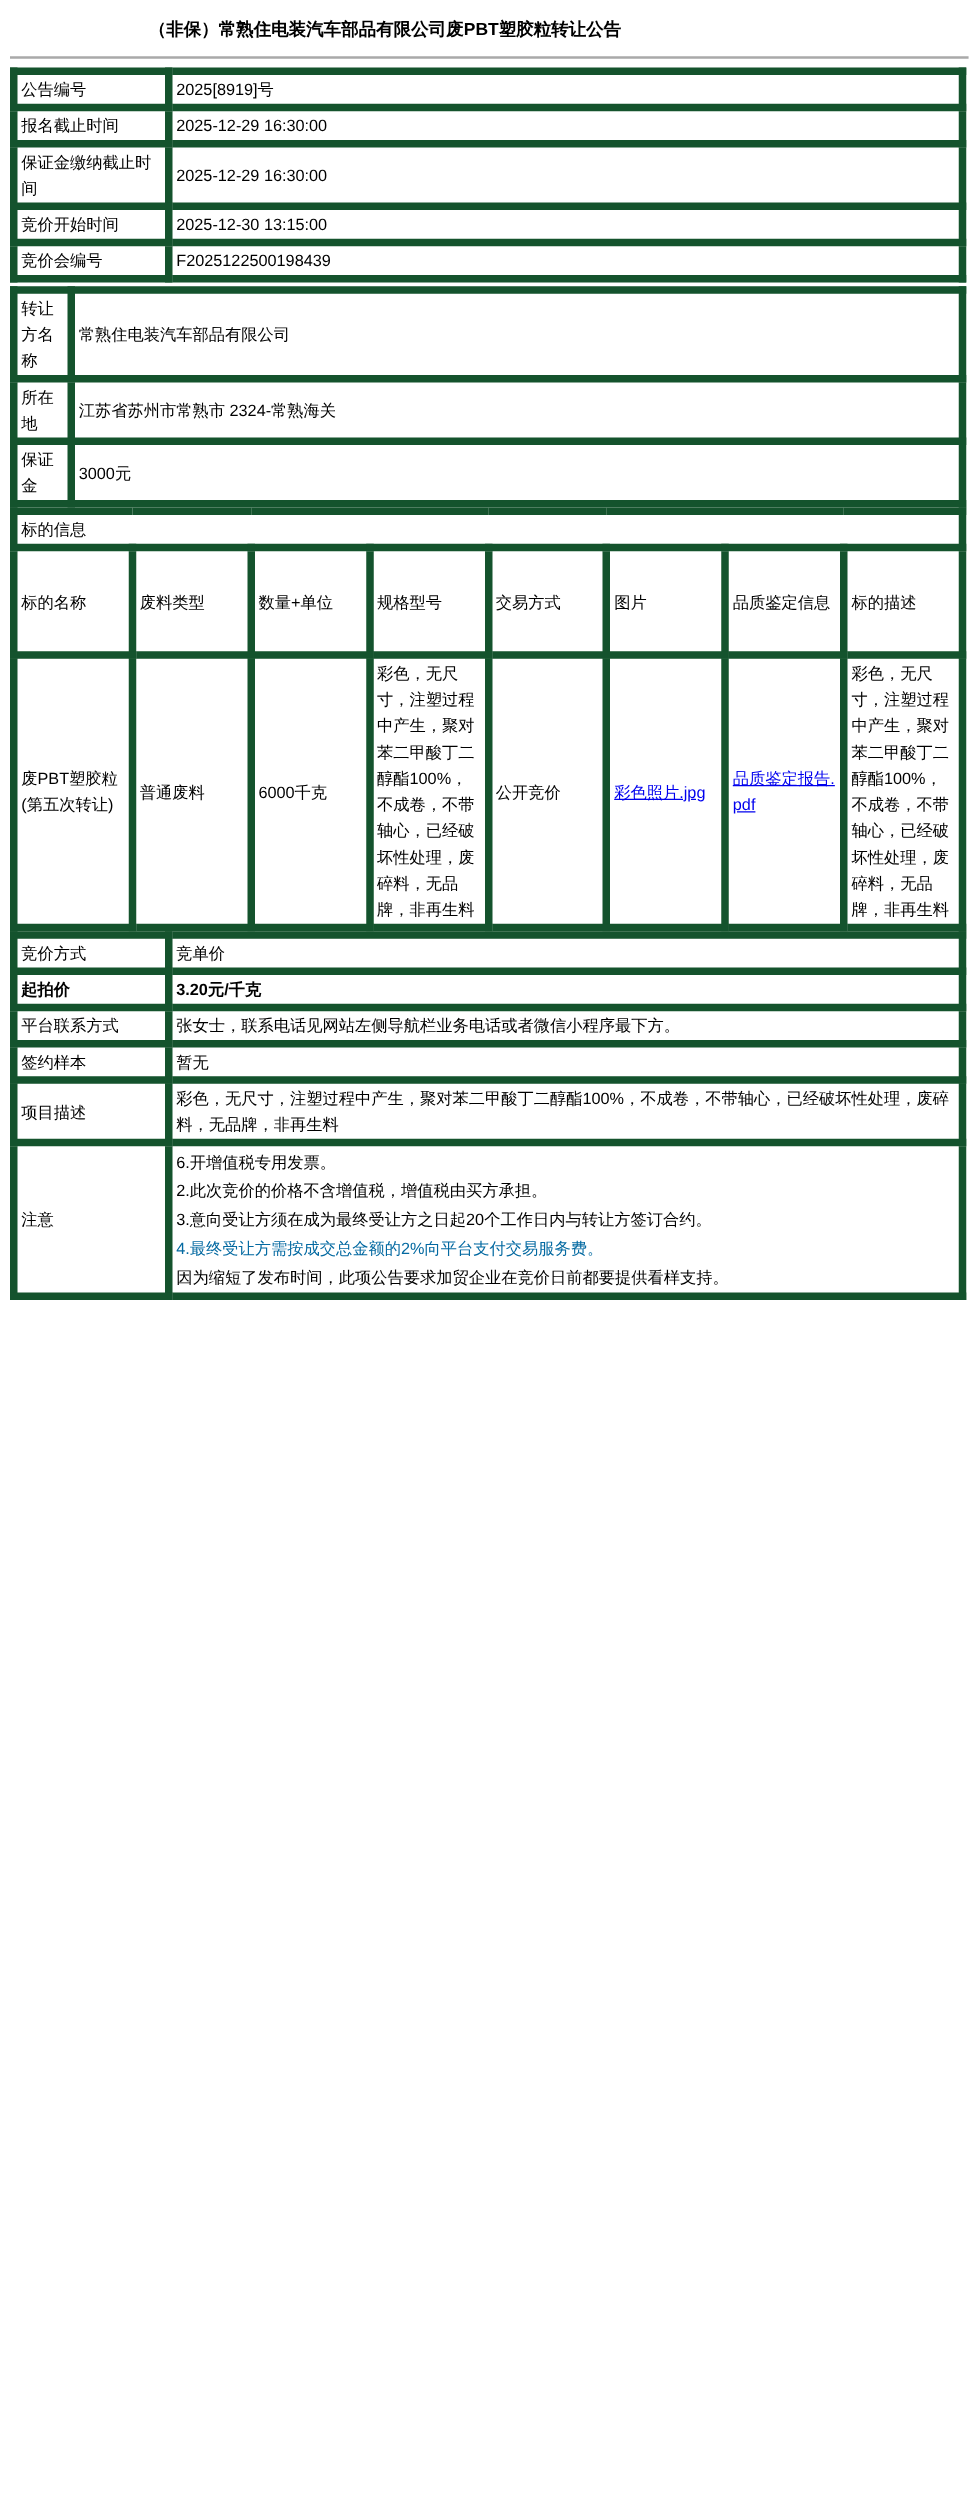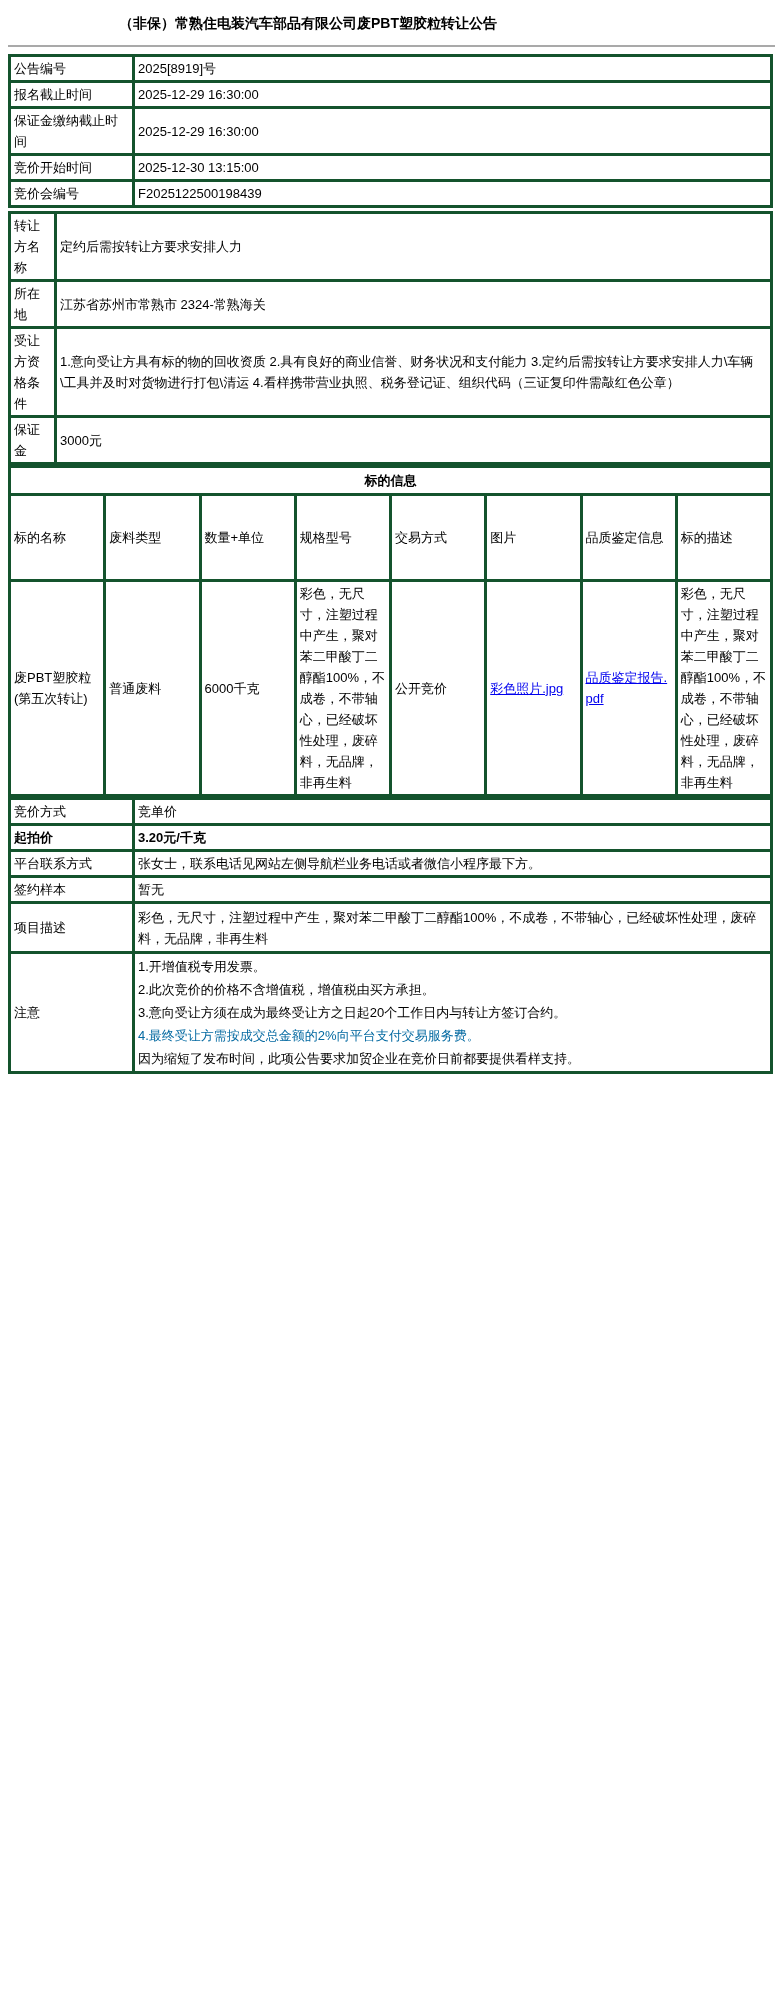--- a/index.html
+++ b/index.html
@@ -25,37 +25,37 @@
     border-top: 2px solid #a9a9a9;
     margin: 0 0 7px 0;
     width: 767px;
   }
   table {
     border-collapse: collapse;
     table-layout: fixed;
     width: 765px;
   }
   td {
-    border: 3px solid #14532d;
+    border: 6px solid #14532d;
     padding: 1px 3px;
     vertical-align: middle;
     text-align: left;
     line-height: 21px;
     word-wrap: break-word;
     overflow: hidden;
   }
   .tA { margin-bottom: 3px; }
   .tA tr { height: 25px; }
   .tB tr.r1 { height: 45px; }
   .tB tr.r2, .tB tr.r4 { height: 25px; }
   .tB tr.r3 { height: 77px; }
   .colA { width: 124px; }
   .colB { width: 46px; }
   .break { word-break: break-all; }
-  .section-head td { text-align: center; height: 28px; font-weight: bold; }
+  .section-head td { text-align: left; height: 28px; }
   .subject-head tr { height: 86px; }
   .subject-data tr { height: 124px; }
   .tD tr.short { height: 25px; }
   .tD tr.two-line { height: 50px; }
   .bold-row td { font-weight: bold; }
   a { text-decoration: underline; word-break: break-all; }
   .nline { line-height: 23px; }
   
   .cw1 { width: 46px; }
   .cw2 { width: 18px; }
@@ -94,29 +94,25 @@
     <td class="colA">竞价会编号</td>
     <td>F2025122500198439</td>
   </tr>
 </tbody>
   </table>
 
 <table class="tB">
   <tbody>
       <tr class="r1">
     <td class="colB break">转让方名称</td>
-    <td>定约后需按转让方要求安排人力</td>
+    <td>常熟住电装汽车部品有限公司</td>
   </tr>
   <tr class="r2">
     <td class="colB break">所在地</td>
     <td>江苏省苏州市常熟市 2324-常熟海关</td>
-  </tr>
-  <tr class="r3">
-    <td class="colB break">受让方资格条件</td>
-    <td>1.意向受让方具有标的物的回收资质 2.具有良好的商业信誉、财务状况和支付能力 3.定约后需按转让方要求安排人力\车辆\工具并及时对货物进行打包\清运 4.看样携带营业执照、税务登记证、组织代码（三证复印件需敲红色公章）</td>
   </tr>
   <tr class="r4">
     <td class="colB break">保证金</td>
     <td>3000元</td>
   </tr>
 </tbody>
   </table>
 
 <table>
   <tbody class="section-head">
@@ -172,21 +168,21 @@
     <td class="colA">签约样本</td>
     <td>暂无</td>
   </tr>
   <tr class="two-line">
     <td class="colA">项目描述</td>
     <td>彩色，无尺寸，注塑过程中产生，聚对苯二甲酸丁二醇酯100%，不成卷，不带轴心，已经破坏性处理，废碎料，无品牌，非再生料</td>
   </tr>
   <tr>
     <td class="colA">注意</td>
     <td>
-      <div class="nline">1.开增值税专用发票。</div>
+      <div class="nline">6.开增值税专用发票。</div>
       <div class="nline">2.此次竞价的价格不含增值税，增值税由买方承担。</div>
       <div class="nline">3.意向受让方须在成为最终受让方之日起20个工作日内与转让方签订合约。</div>
       <div class="nline" style="color: #0369a1;">4.最终受让方需按成交总金额的2%向平台支付交易服务费。</div>
       <div class="nline">因为缩短了发布时间，此项公告要求加贸企业在竞价日前都要提供看样支持。</div>
     </td>
   </tr>
 </tbody>
   </table>
 
 </body></html>

